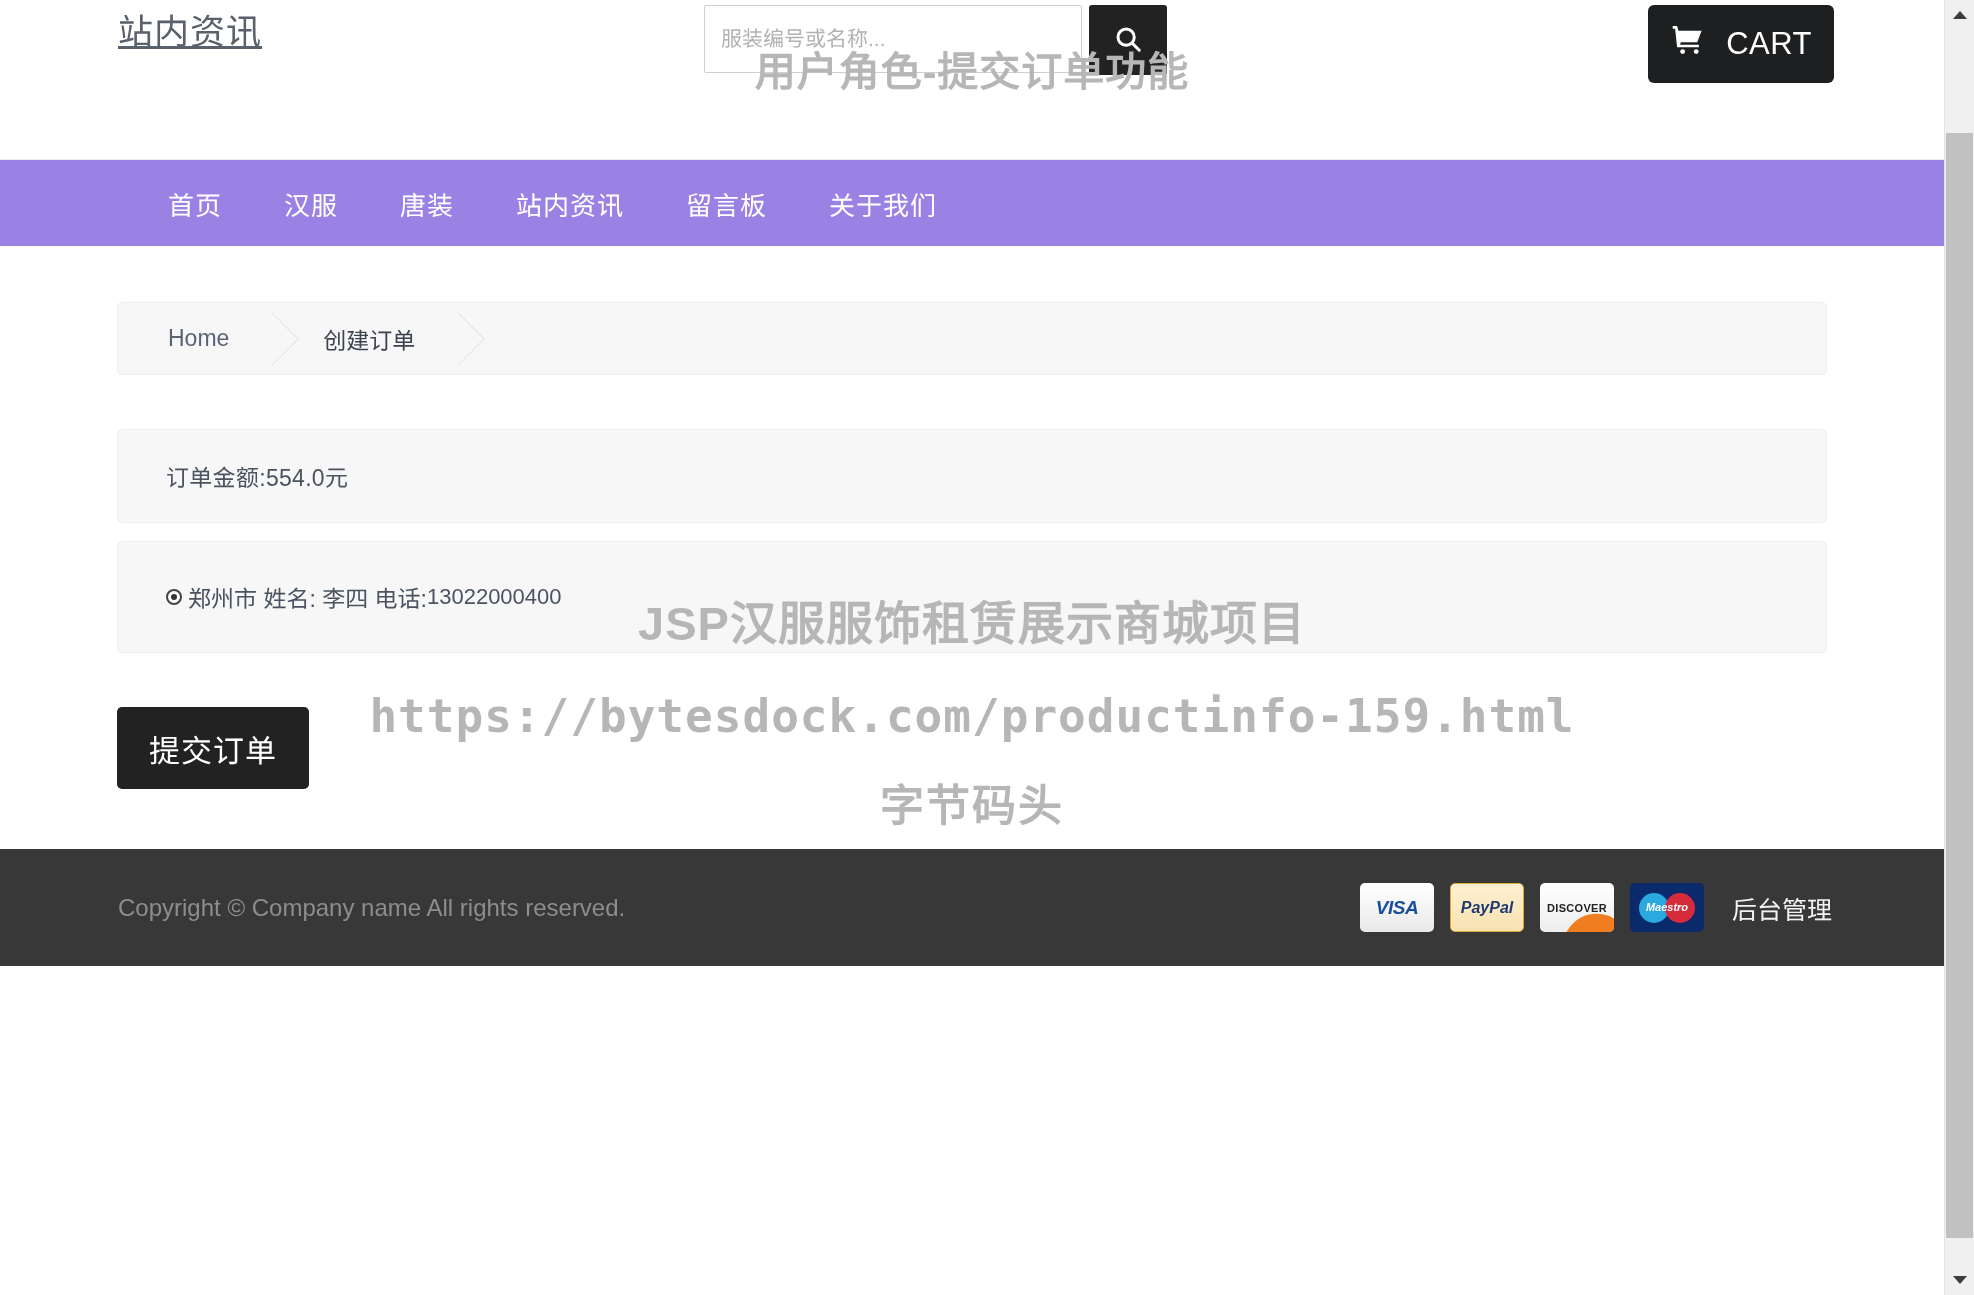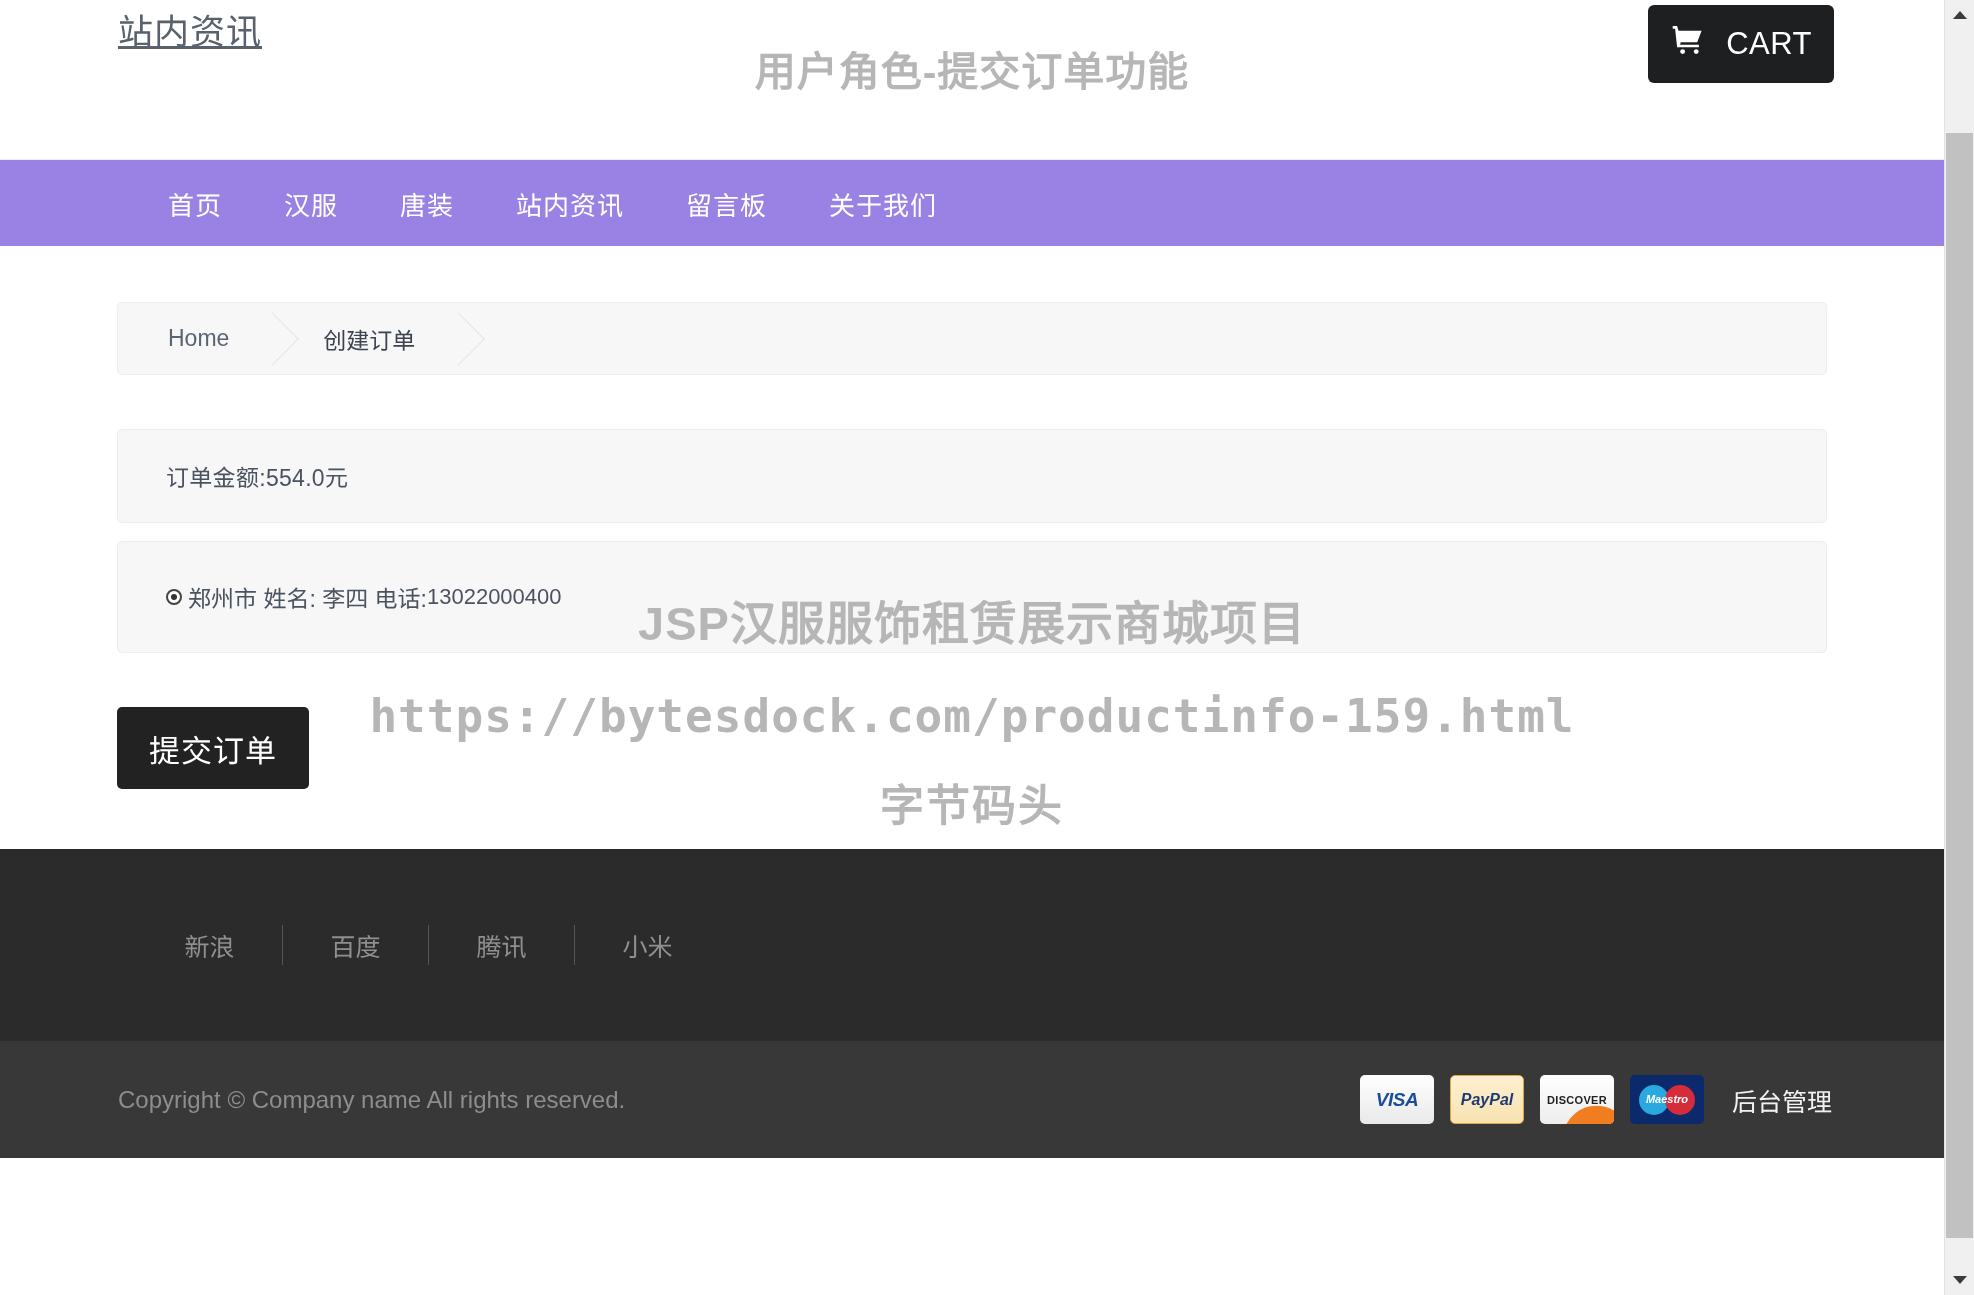--- a/index.html
+++ b/index.html
@@ -407,20 +407,31 @@
 </head>
 <body>
 
 <div class="page">
 
   <div class="viewport">
 
     <div class="header">
       <a class="logo" href="#">站内资讯</a>
 
+      <div class="search-wrap">
+        <input class="search-input" type="text" placeholder="服装编号或名称..." style="">
+        <button class="search-btn">
+          <span>
+            <svg width="30" height="30" viewBox="0 0 24 24" fill="none" stroke="#ffffff" stroke-width="2.4" stroke-linecap="round">
+              <circle cx="10.5" cy="10.5" r="6.5"></circle>
+              <line x1="15.3" y1="15.3" x2="21" y2="21"></line>
+            </svg>
+          </span>
+        </button>
+      </div>
 
       <button class="cart-btn">
         <span>
           <svg width="36" height="34" viewBox="0 0 24 24" fill="#ffffff">
             <path d="M1.2 2.2h3.1l1.0 3.2h16.3l-3.1 8.1H6.9l-.5 1.9h13.3v1.8H4.3L2.9 4.1H1.2z"></path>
             <circle cx="8.2" cy="20.2" r="1.7"></circle>
             <circle cx="17.8" cy="20.2" r="1.7"></circle>
           </svg>
         </span>
         <span>CART</span>
@@ -465,31 +476,20 @@
             <span>&nbsp;</span>
             <span>电话:</span>
             <span class="addr-phone">13022000400</span>
           </label>
         </div>
 
         <button class="submit-btn">提交订单</button>
       </div>
     </div>
 
-    <div class="footer-top">
-      <div class="footer-links">
-        <a href="#">新浪</a>
-        <span class="fl-sep"></span>
-        <a href="#">百度</a>
-        <span class="fl-sep"></span>
-        <a href="#">腾讯</a>
-        <span class="fl-sep"></span>
-        <a href="#">小米</a>
-      </div>
-    </div>
 
     <div class="footer-bottom">
       <div class="copyright">Copyright © Company name All rights reserved.</div>
 
       <div class="pay-row">
         <span class="pay-card pay-visa">
           <span>VISA</span>
         </span>
         <span class="pay-card pay-paypal">
           <span>PayPal</span>

